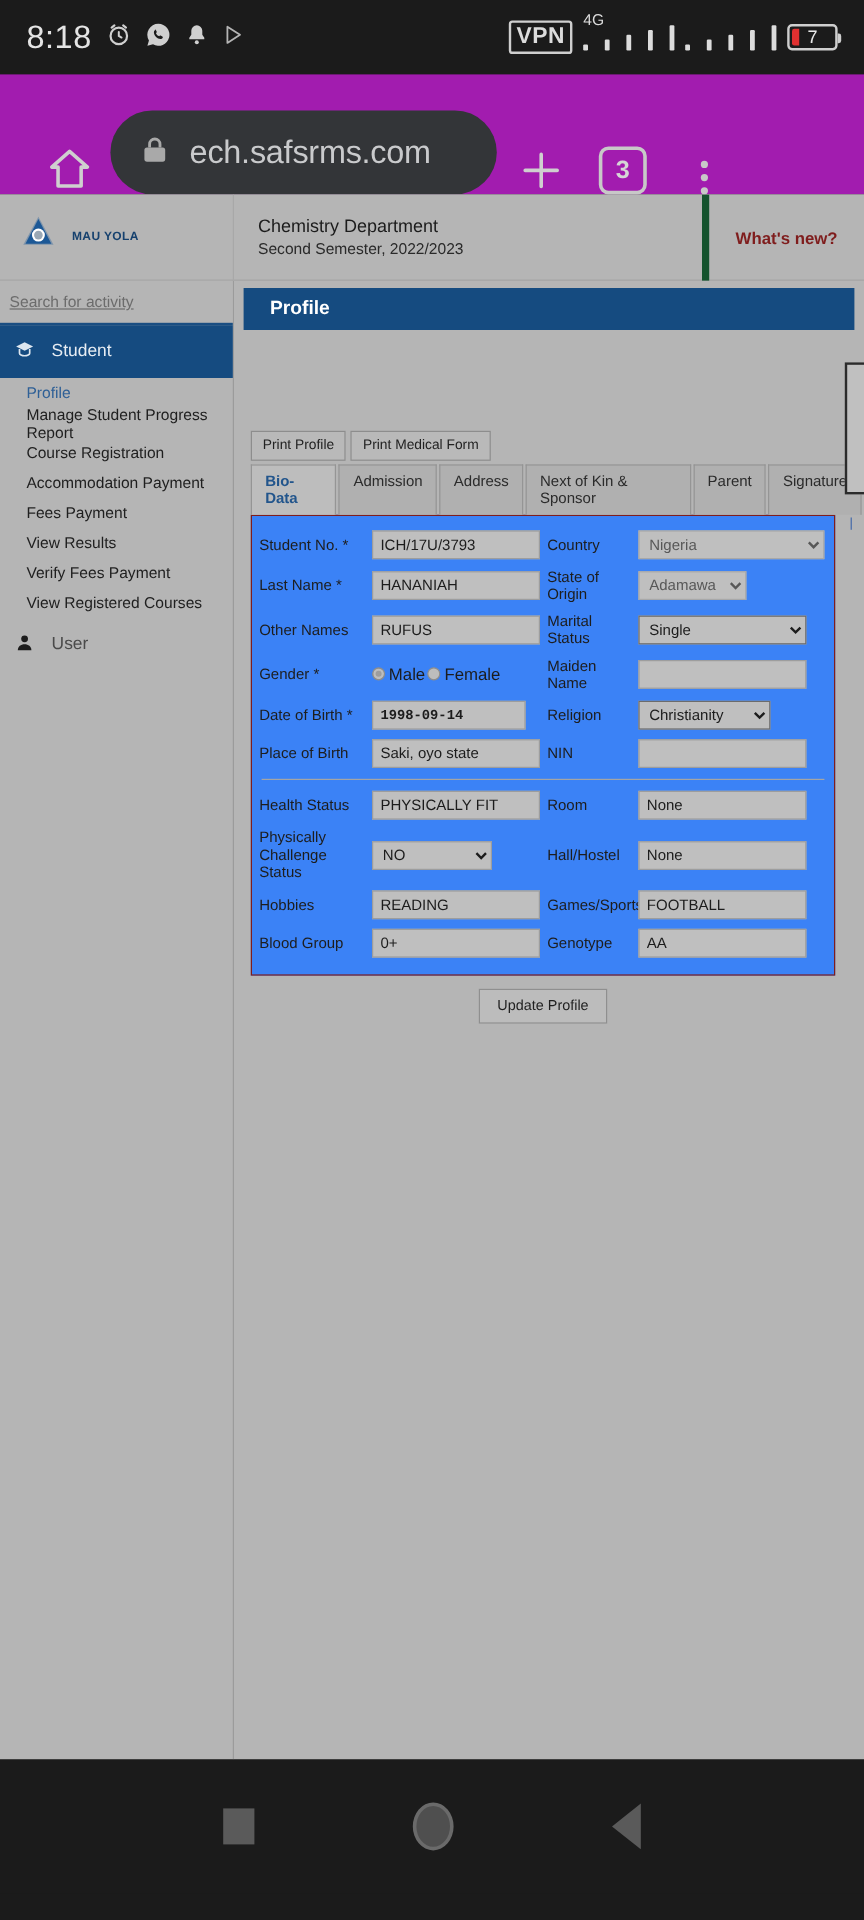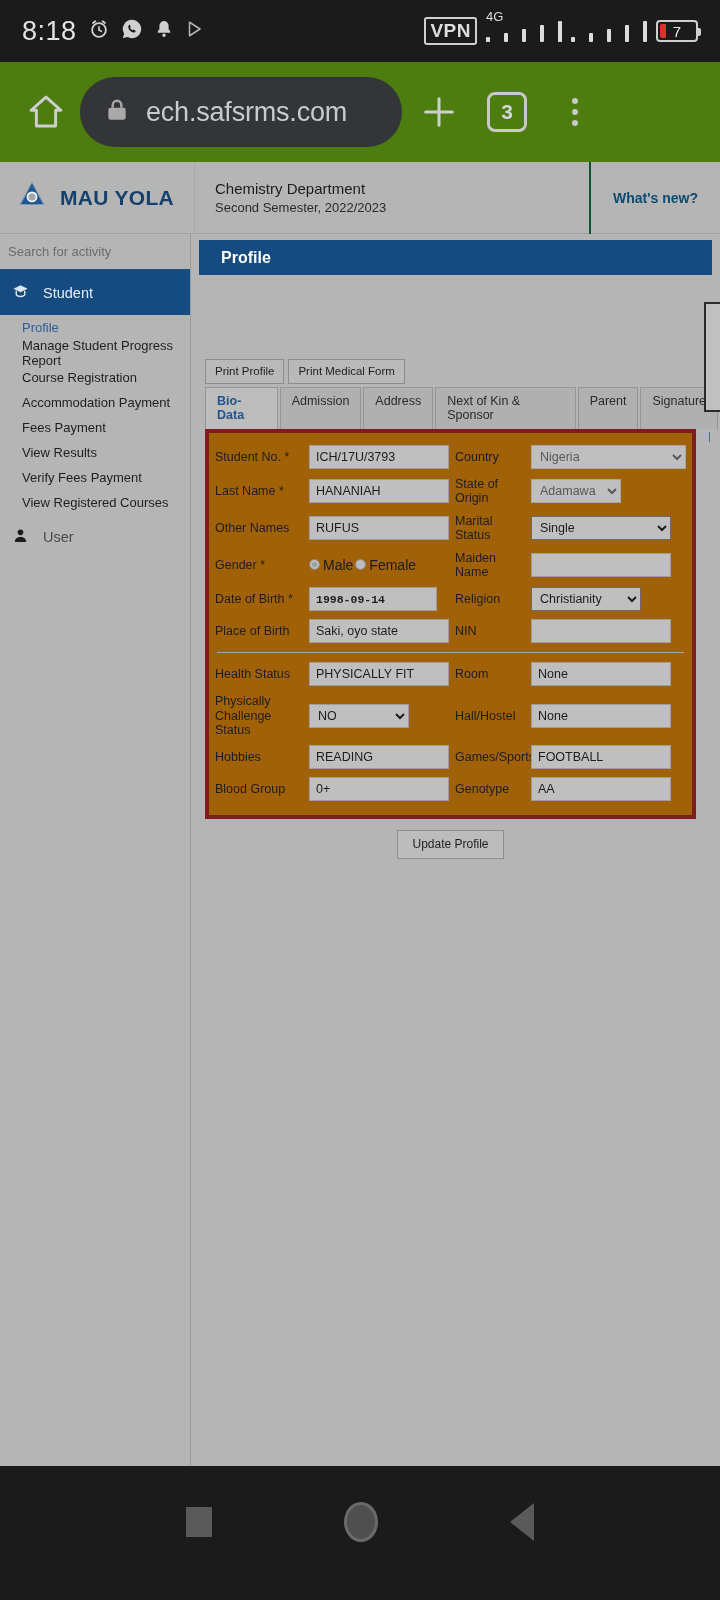--- a/index.html
+++ b/index.html
@@ -40,22 +40,22 @@
     content:''; position:absolute; right:-5px; top:6px;
     width:3px; height:8px; background:#cfcfcf; border-radius:0 2px 2px 0;
   }
   .battery .redfill {
     position:absolute; left:2px; top:2px; bottom:2px; width:6px;
     background:#e03030; border-radius:2px 0 0 2px;
   }
 
   
   .browserbar {
-    height: 100px; width: 720px; background: #4d7c0f;
-    display: flex; align-items: center; padding: 0 18px; gap: 6px;
+    height: 100px; width: 720px; background: #a21caf;
+    display: flex; align-items: flex-end; padding: 0 30px; gap: 6px;
   }
   .home-btn { width: 56px; display:flex; align-items:center; justify-content:center; }
   .urlpill {
     flex: 1; height: 70px; background: #333538; border-radius: 36px;
     display: flex; align-items: center; padding: 0 24px; gap: 16px;
     max-width: 322px;
   }
   .urltext {
     color: #c9cacc; font-size: 27px; white-space: nowrap;
     overflow: hidden; letter-spacing: -.2px;
@@ -73,39 +73,40 @@
   .page { width: 720px; height: 1304px; background: #b5b5b5; position: relative; overflow:hidden; }
 
   .appheader {
     height: 72px; background: #b5b5b5; display:flex; align-items:center;
     border-bottom: 1px solid #a2a2a2;
   }
   .brand {
     width: 195px; height: 72px; display:flex; align-items:center; gap: 10px;
     padding-left: 14px; border-right: 1px solid #a8a8a8;
   }
-  .brand-name { color: #16416e; font-size: 21px; font-weight: bold; letter-spacing:.3px;}
+  .brand-name { color: #16416e; font-size: 10px; font-weight: bold; letter-spacing:.3px;}
   .dept { padding-left: 20px; }
   .dept-title { font-size: 15px; color: #1c1c1c; line-height: 1.35; }
   .dept-sub { font-size: 13px; color: #2a2a2a; line-height: 1.35; }
   .whatsnew {
-    margin-left: auto; padding-right: 22px; color: #0c4a6e;
+    margin-left: auto; padding-right: 22px; color: #7f1d1d;
     font-size: 14px; font-weight: bold;
-    border-left: 2px solid #14532d; height:72px; display:flex; align-items:center;
+    border-left: 6px solid #14532d; height:72px; display:flex; align-items:center;
     padding-left: 22px;
   }
 
   .body-row { display: flex; height: 1232px; }
 
   
   .sidebar { width: 195px; background: #b5b5b5; border-right: 1px solid #9b9b9b; }
   .searchbox {
     height: 37px; display:flex; align-items:center; padding-left: 8px;
     font-size: 13px; color: #6c6c6c; border-bottom: 2px solid #1a4e82;
     background: #b5b5b5;
+    text-decoration: underline;
   }
   .sb-section {
     height: 44px; background: #154b80; color: #e7edf3;
     display:flex; align-items:center; gap: 14px; padding-left: 12px;
     font-size: 14.5px;
   }
   .sb-section.user { background: transparent; color: #4a4a4a; }
   .sb-item {
     height: 25px; display:flex; align-items:center; padding-left: 22px;
     font-size: 13px; color: #1f1f1f;
@@ -129,21 +130,21 @@
   .tabbar { display:flex; margin: 3px 0 0 6px; }
   .tab {
     background: #b0b0b0; border: 1px solid #959595; border-bottom:none;
     font-size: 12.5px; color: #2b2b2b; padding: 6px 11px 7px 11px;
     margin-right: 2px;
   }
   .tab.active { background: #bdbdbd; color: #22558c; font-weight: bold; }
   .tabfill { flex:1; border-bottom: 1px solid #959595; }
 
   .formpanel {
-    border: 4px solid #7f1d1d; background: #a16207;
+    border: 1px solid #7f1d1d; background: #3b82f6;
     margin: 0 24px 0 6px; padding: 8px 6px 10px 6px;
   }
   .frow { display:flex; align-items:center; }
   .fcell { display:flex; align-items:center; }
   .flabel { font-size: 12.5px; color: #1d1d1d; line-height: 1.15; }
   .lcol .flabel { width: 94px; }
   .rcol .flabel { width: 76px; }
   .lcol { width: 240px; padding: 4px 0; }
   .rcol { flex: 1; padding: 4px 0; }
 

